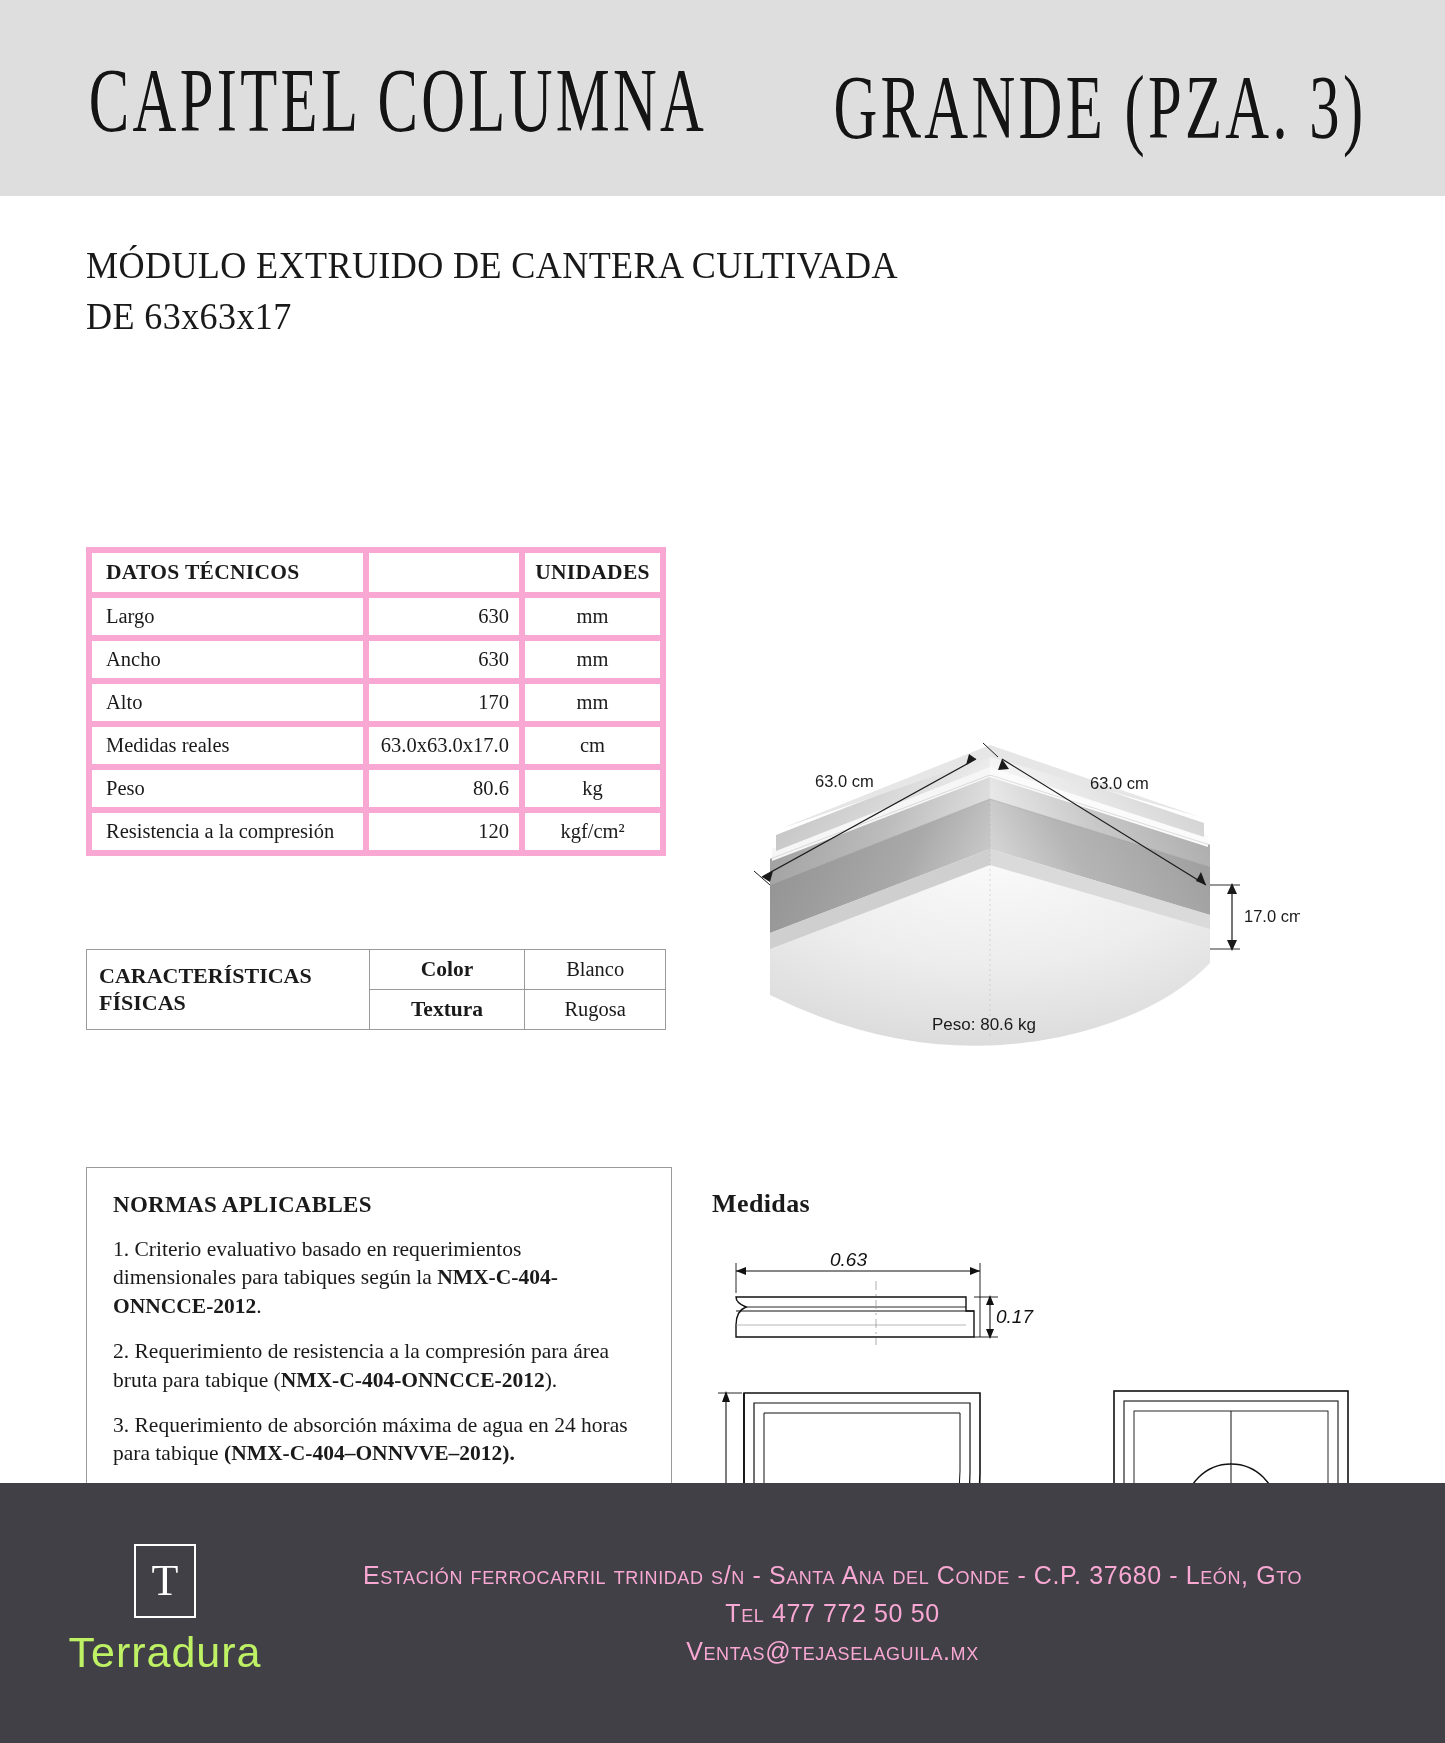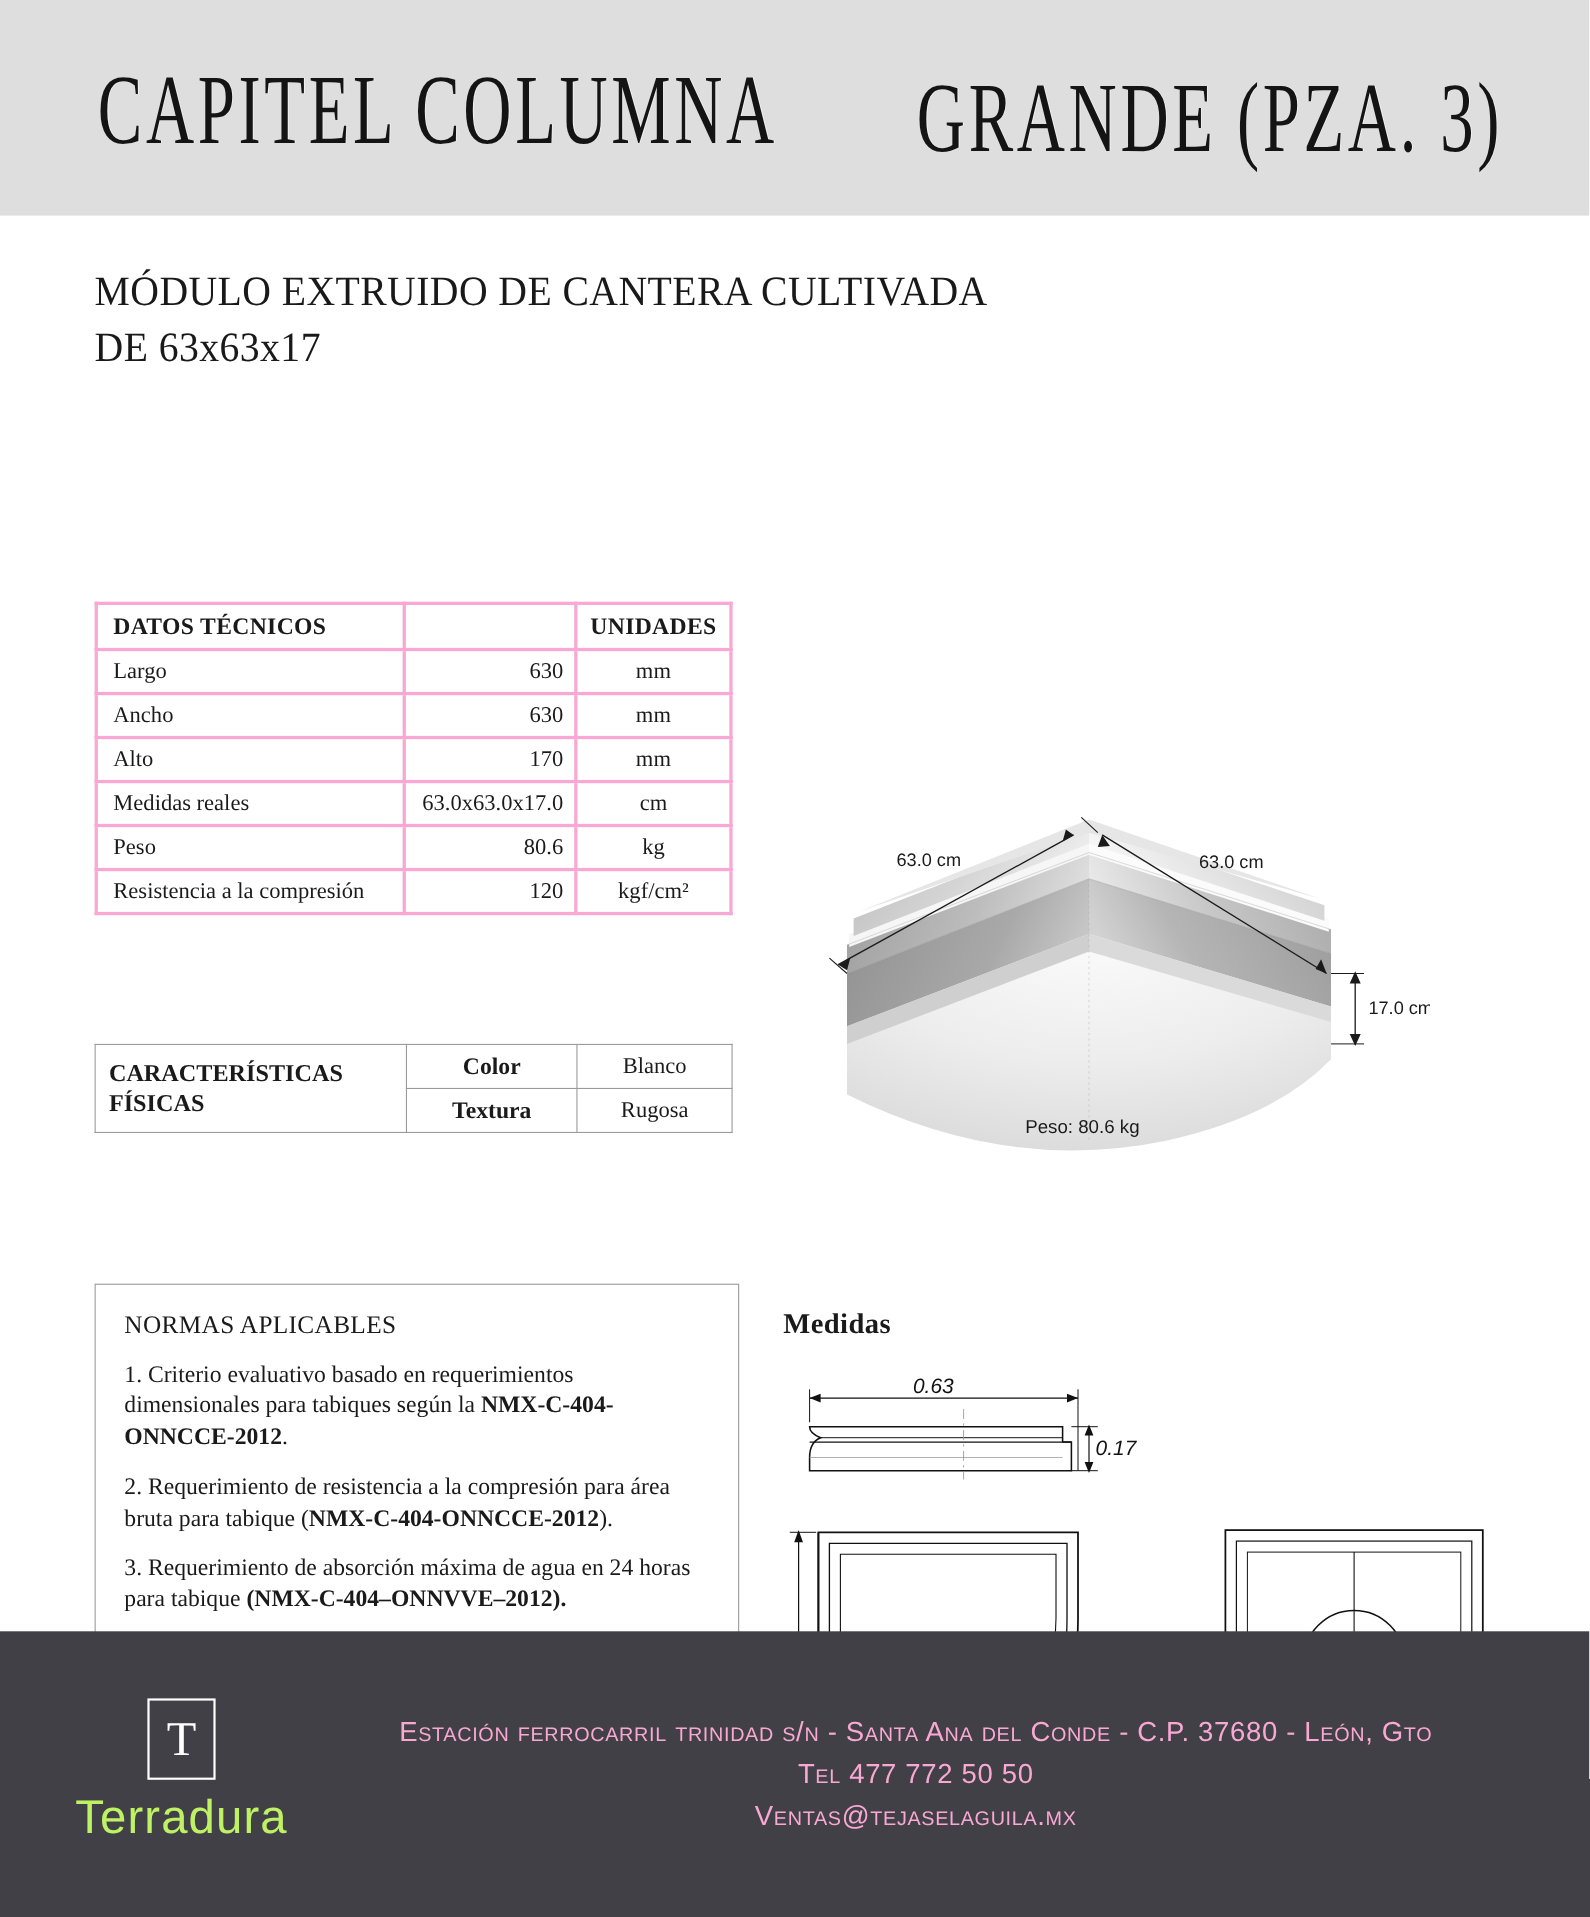--- a/index.html
+++ b/index.html
@@ -55,21 +55,21 @@
   
   .tech-table {
     position: absolute;
     left: 86px;
     top: 206px;
     width: 580px;
     border-collapse: collapse;
     font-size: 20.5px;
   }
   .tech-table td, .tech-table th {
-    border: 3px solid #f9a8d4;
+    border: 6px solid #f9a8d4;
     padding: 7px 10px;
     font-weight: normal;
     height: 37px;
   }
   .tech-table .hdr td { font-weight: bold; font-size: 21.5px; letter-spacing: 0.3px; }
   .tech-table .c-label { width: 283px; text-align: left; padding-left: 14px; }
   .tech-table .c-value { width: 156px; text-align: right; }
   .tech-table .c-unit  { width: 141px; text-align: center; }
   .tech-table .hdr .c-value { border-left: 1px solid #9a9a9a; }
 
@@ -102,21 +102,21 @@
   .norms-box {
     position: absolute;
     left: 86px;
     top: 826px;
     width: 586px;
     border: 1px solid #9a9a9a;
     padding: 24px 26px 26px 26px;
     background: #fff;
   }
   .norms-title {
-    font-weight: normal;
+    font-weight: bold;
     font-size: 23px;
     letter-spacing: 0.3px;
     margin-bottom: 17px;
   }
   .norm-item {
     font-size: 21.5px;
     line-height: 1.32;
     margin-bottom: 17px;
   }
   .norm-item:last-child { margin-bottom: 0; }

